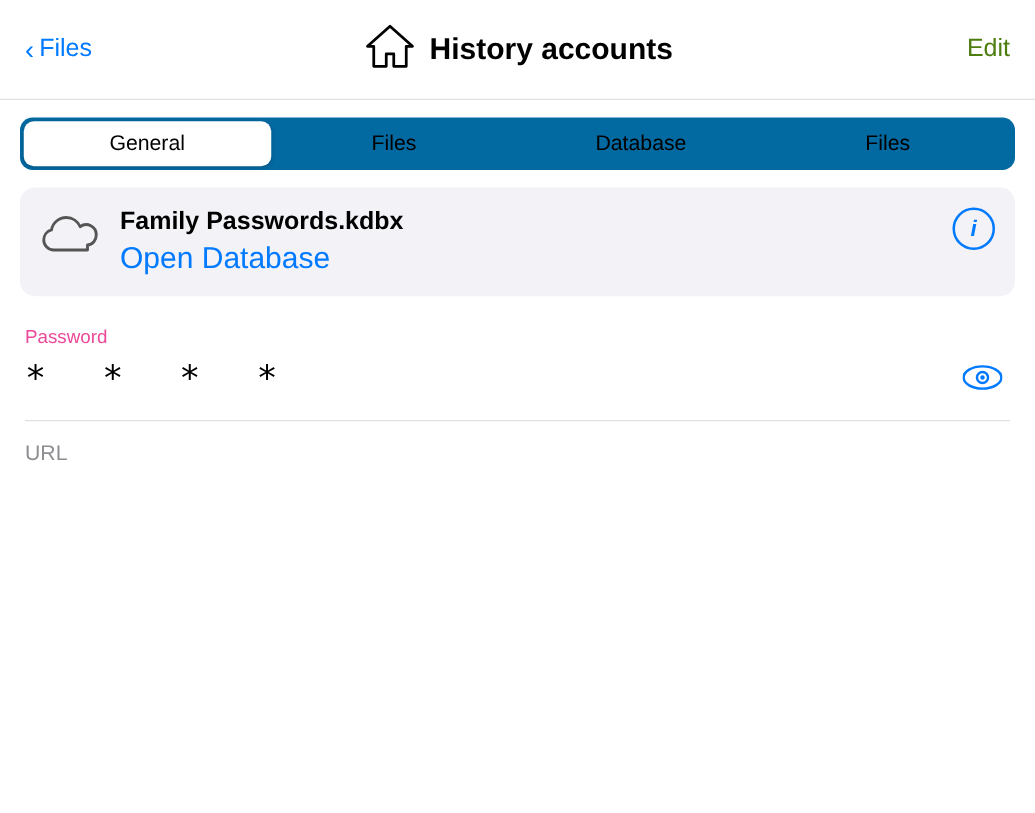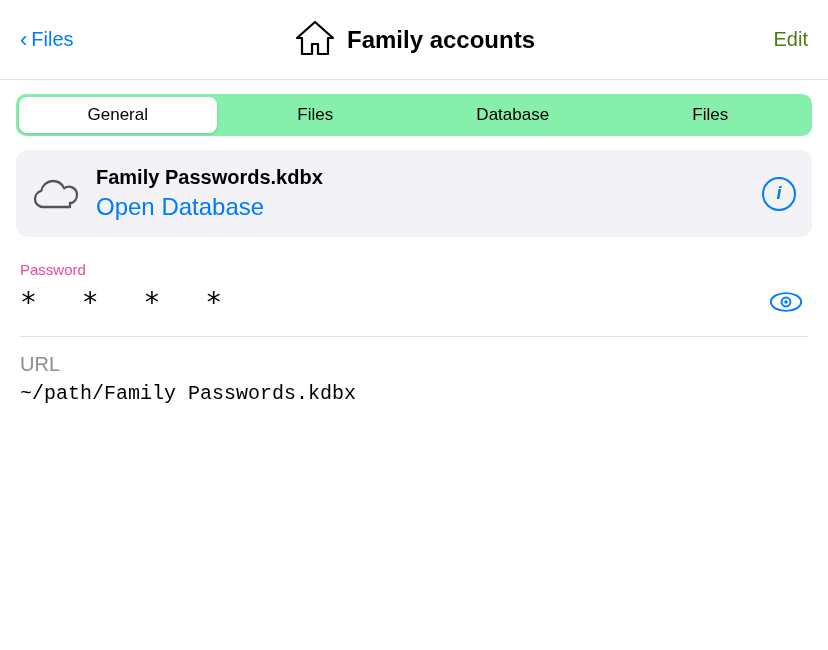--- a/index.html
+++ b/index.html
@@ -67,21 +67,21 @@
     }
 
     
     .tabs-container {
       padding: 14px 16px;
       background: #ffffff;
     }
 
     .tabs {
       display: flex;
-      background: #86efac;
+      background: #0369a1;
       border-radius: 10px;
       padding: 3px;
       gap: 0;
     }
 
     .tab {
       flex: 1;
       text-align: center;
       padding: 8px 0;
       font-size: 17px;
@@ -98,21 +98,20 @@
       box-shadow: 0 1px 3px rgba(0,0,0,0.15);
     }
 
     
     .content-area {
       padding: 0 16px;
     }
 
     .db-card {
       display: flex;
-      align-items: center;
       background: #f2f2f7;
       border-radius: 12px;
       padding: 16px 16px;
       margin-bottom: 24px;
       position: relative;
     }
 
     .cloud-icon {
       font-size: 38px;
       color: #555;
@@ -195,21 +194,21 @@
       width: 32px;
       height: 22px;
     }
 
     
     .url-section {
       padding: 16px 4px 0 4px;
     }
 
     .url-label {
-      font-size: 20px;
+      font-size: 17px;
       color: #8e8e93;
       margin-bottom: 6px;
     }
 
     .url-value {
       font-size: 20px;
       color: #000000;
       font-family: 'Courier New', Courier, monospace;
       font-weight: 400;
     }
@@ -228,21 +227,21 @@
     <span class="back-chevron">‹</span>
     <span>Files</span>
   </div>
 
   <div class="header-center">
     <span>
       <svg class="house-svg" viewBox="0 0 44 44" fill="none" xmlns="http://www.w3.org/2000/svg">
         <path d="M22 6L4 22h5v16h10V28h6v10h10V22h5L22 6z" stroke="#000" stroke-width="2.2" fill="none" stroke-linejoin="round" stroke-linecap="round"></path>
       </svg>
     </span>
-    <span class="header-title">Family accounts</span>
+    <span class="header-title">History accounts</span>
   </div>
 
   <div class="header-edit">
     <span>Edit</span>
   </div>
 </div>
 
 <div class="tabs-container">
   <div class="tabs">
     <div class="tab active">
@@ -286,16 +285,15 @@
           <ellipse cx="18" cy="11" rx="17" ry="10" stroke="#007AFF" stroke-width="2.2"></ellipse>
           <circle cx="18" cy="11" r="5" stroke="#007AFF" stroke-width="2.2"></circle>
           <circle cx="18" cy="11" r="2" fill="#007AFF"></circle>
         </svg>
       </div>
     </div>
   </div>
 
   <div class="url-section">
     <div class="url-label">URL</div>
-    <div class="url-value">~/path/Family Passwords.kdbx</div>
   </div>
 
 </div>
 
 </body></html>

